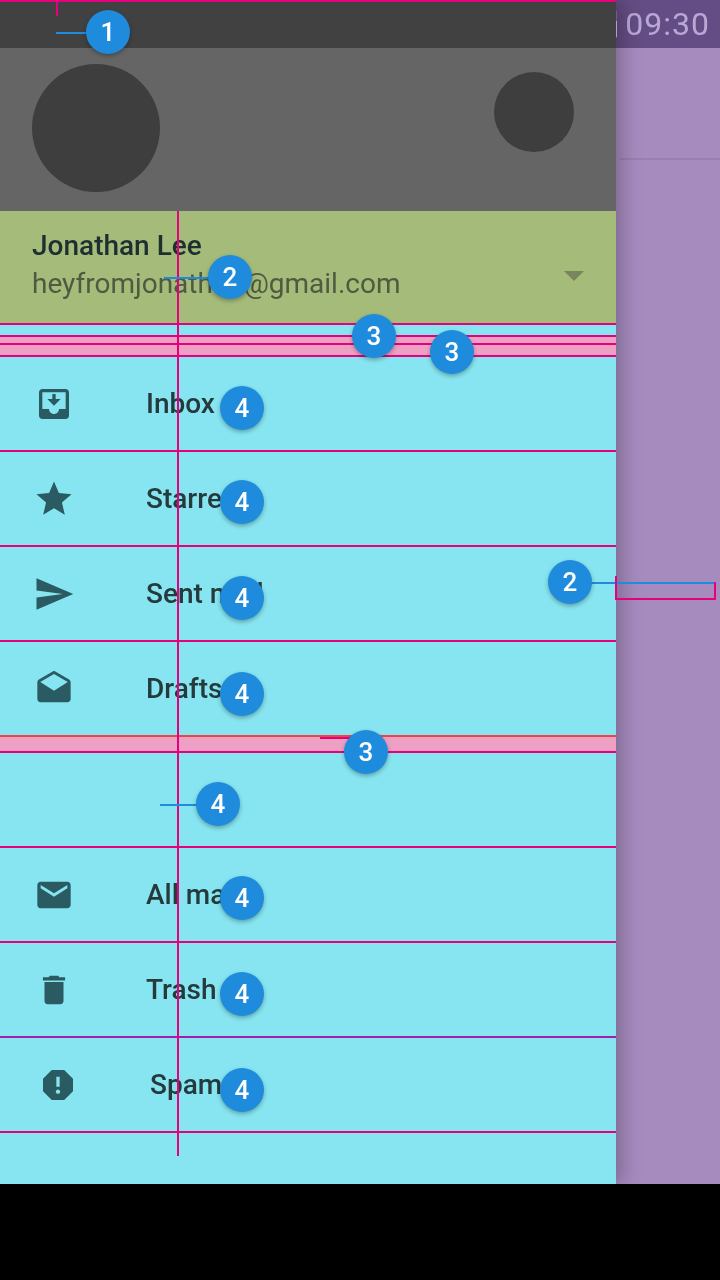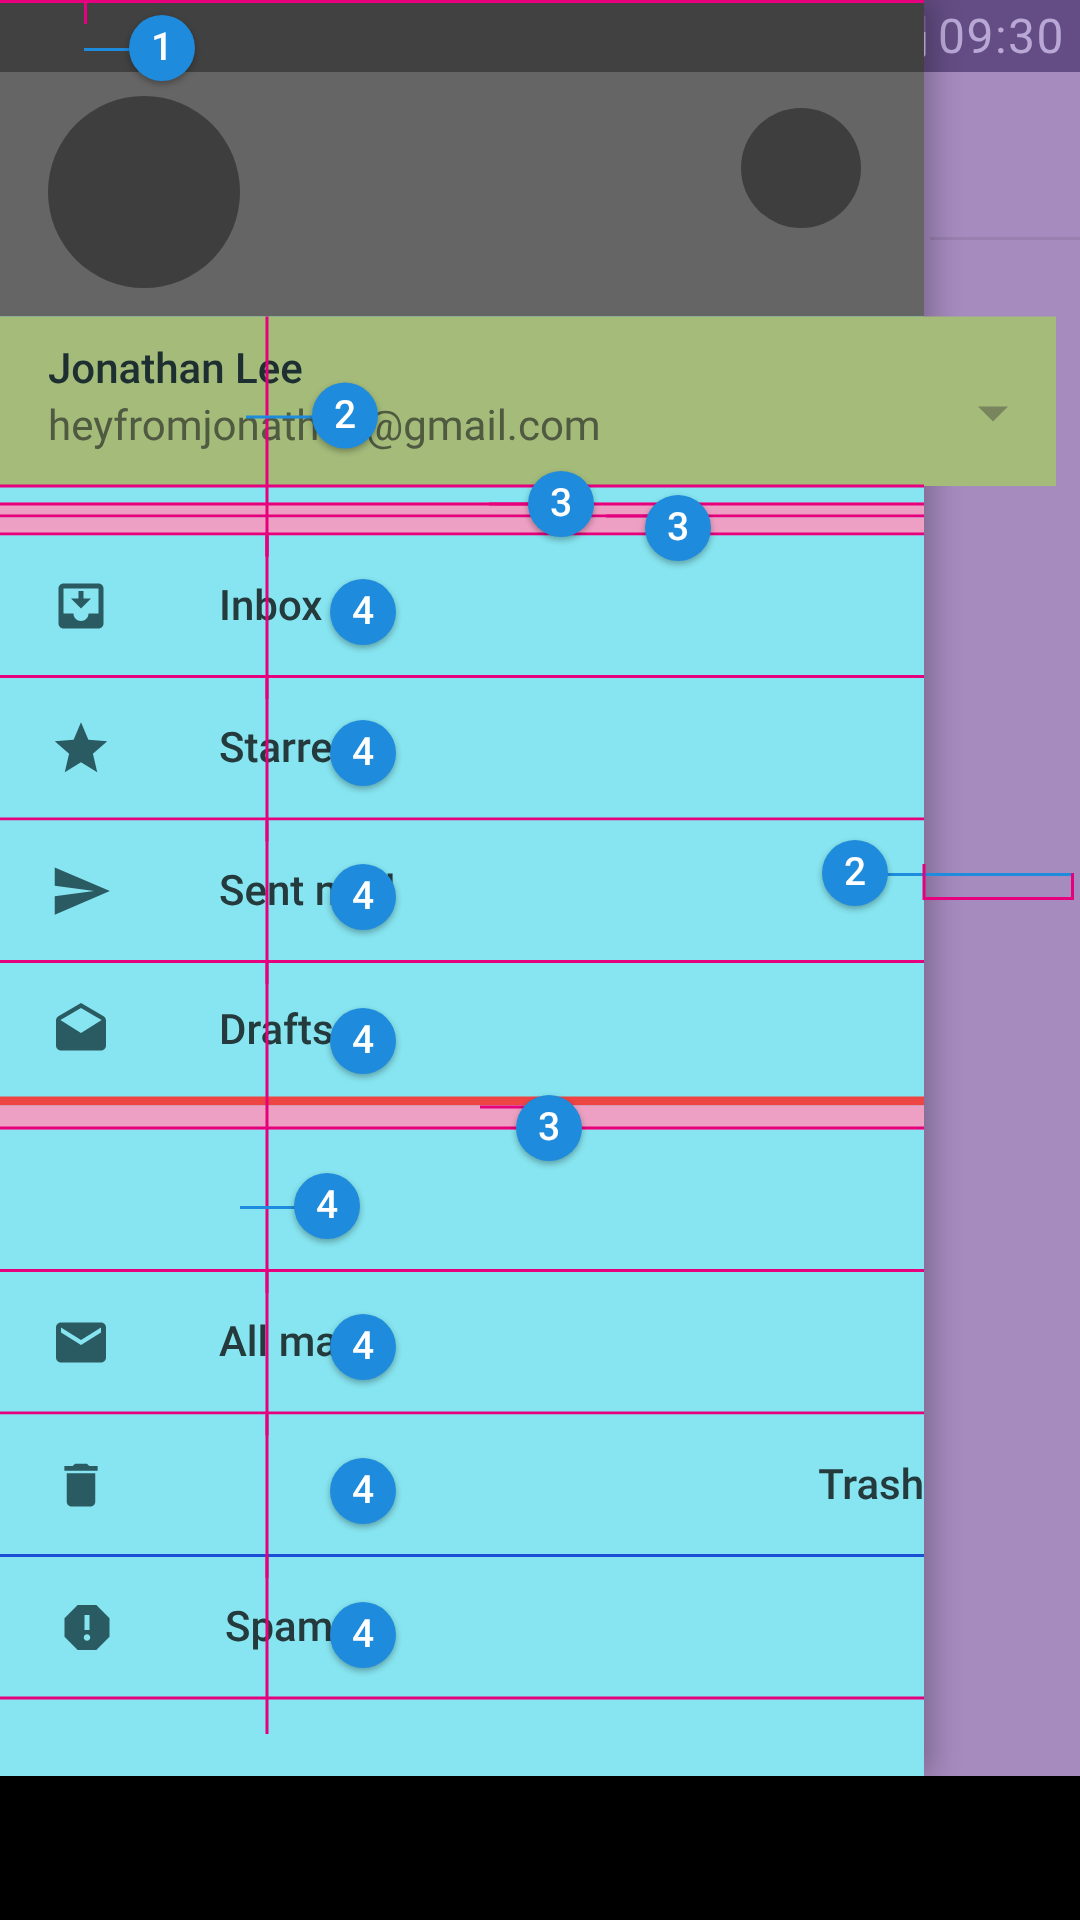--- a/index.html
+++ b/index.html
@@ -53,21 +53,21 @@
   }
   .avatar-large {
     position: absolute; top: 64px; left: 32px; width: 128px; height: 128px;
     background: #3e3e3e; border-radius: 50%;
   }
   .avatar-small {
     position: absolute; top: 72px; left: 494px; width: 80px; height: 80px;
     background: #3e3e3e; border-radius: 50%;
   }
   .drawer-header-bottom {
-    width: 704px; height: 113px; background: #a4bb7a; padding: 16px 32px 0 32px;
+    width: 616px; height: 113px; background: #a4bb7a; padding: 16px 32px 0 32px;
     position: relative;
   }
   .account-name { font-size: 28px; font-weight: 500; color: #1e2f31; line-height: 38px; }
   .account-email { font-size: 28px; font-weight: 400; color: #4f5a41; line-height: 38px; }
   .expand-icon {
     position: absolute; right: 32px; top: 60px;
     width: 0; height: 0; border-left: 10px solid transparent; border-right: 10px solid transparent;
     border-top: 10px solid #79855c;
   }
 
@@ -169,21 +169,21 @@
     <div class="nav-item" style="border-bottom:2px solid #e6007e;">
       <span class="nav-icon">
         <svg width="42" height="42" viewBox="0 0 24 24" fill="#2a5b63">
             <path d="M2 21l21-9L2 3v7l15 2-15 2v7z"></path>
           </svg>
       </span>
       <span class="nav-label">Sent mail</span>
       <div class="tick" style="top:0;"></div>
     </div>
 
-    <div class="nav-item" style="border-bottom:6px solid #ef4444;">
+    <div class="nav-item" style="border-bottom:2px solid #ef4444;">
       <span class="nav-icon">
         <svg width="40" height="40" viewBox="0 0 24 24" fill="#2a5b63">
             <path d="M21.99 8c0-.72-.37-1.35-.94-1.7L12 1 2.95 6.3C2.38 6.65 2 7.28 2 8v10c0 1.1.9 2 2 2h16c1.1 0 2-.9 2-2l-.01-10zM12 13L3.74 7.84 12 3l8.26 4.84L12 13z"></path>
           </svg>
       </span>
       <span class="nav-label">Drafts</span>
       <div class="tick" style="top:0;"></div>
     </div>
 
     <div style="height:16px;background:#eda0c3;border-bottom:2px solid #e6007e;position:relative;">
@@ -197,21 +197,21 @@
     <div class="nav-item" style="border-bottom:2px solid #e6007e;">
       <span class="nav-icon">
         <svg width="40" height="40" viewBox="0 0 24 24" fill="#2a5b63">
             <path d="M20 4H4c-1.1 0-2 .9-2 2v12c0 1.1.9 2 2 2h16c1.1 0 2-.9 2-2V6c0-1.1-.9-2-2-2zm0 4l-8 5-8-5V6l8 5 8-5v2z"></path>
           </svg>
       </span>
       <span class="nav-label">All mail</span>
       <div class="tick" style="top:0;"></div>
     </div>
 
-    <div class="nav-item" style="border-bottom:2px solid #1d4ed8;justify-content:space-between;">
+    <div class="nav-item" style="border-bottom:2px solid #a21caf;">
       <span class="nav-icon">
         <svg width="38" height="38" viewBox="0 0 24 24" fill="#2a5b63">
             <path d="M6 19c0 1.1.9 2 2 2h8c1.1 0 2-.9 2-2V7H6v12zM19 4h-3.5l-1-1h-5l-1 1H5v2h14V4z"></path>
           </svg>
       </span>
       <span class="nav-label">Trash</span>
       <div class="tick" style="top:0;"></div>
     </div>
 
     <div class="nav-item" style="border-bottom:2px solid #e6007e;padding-left:36px;">

